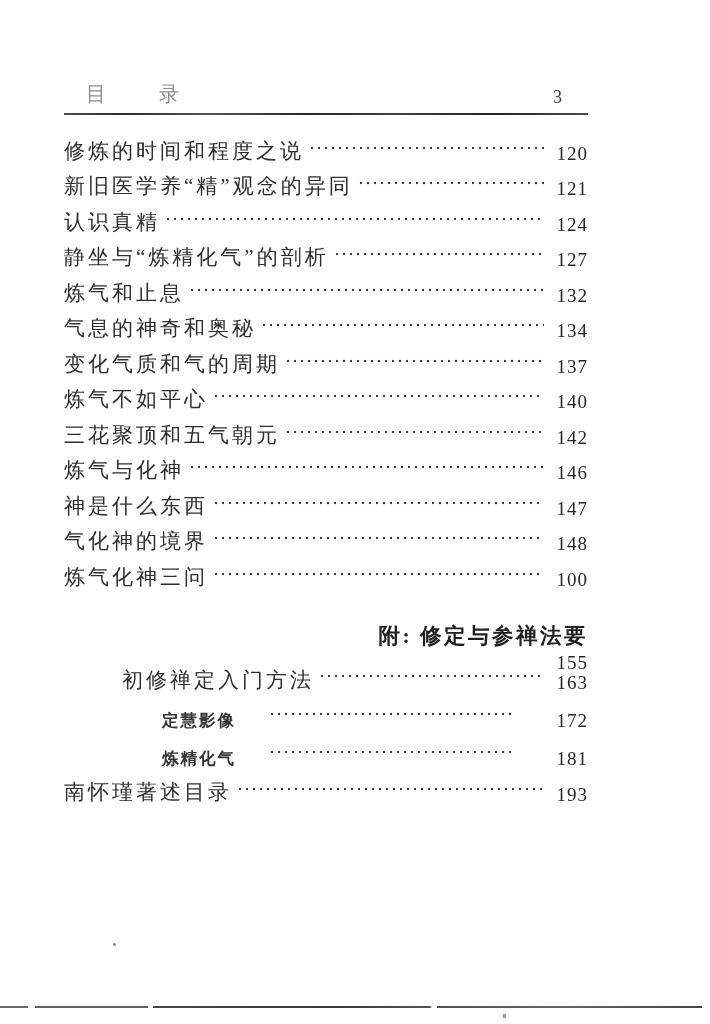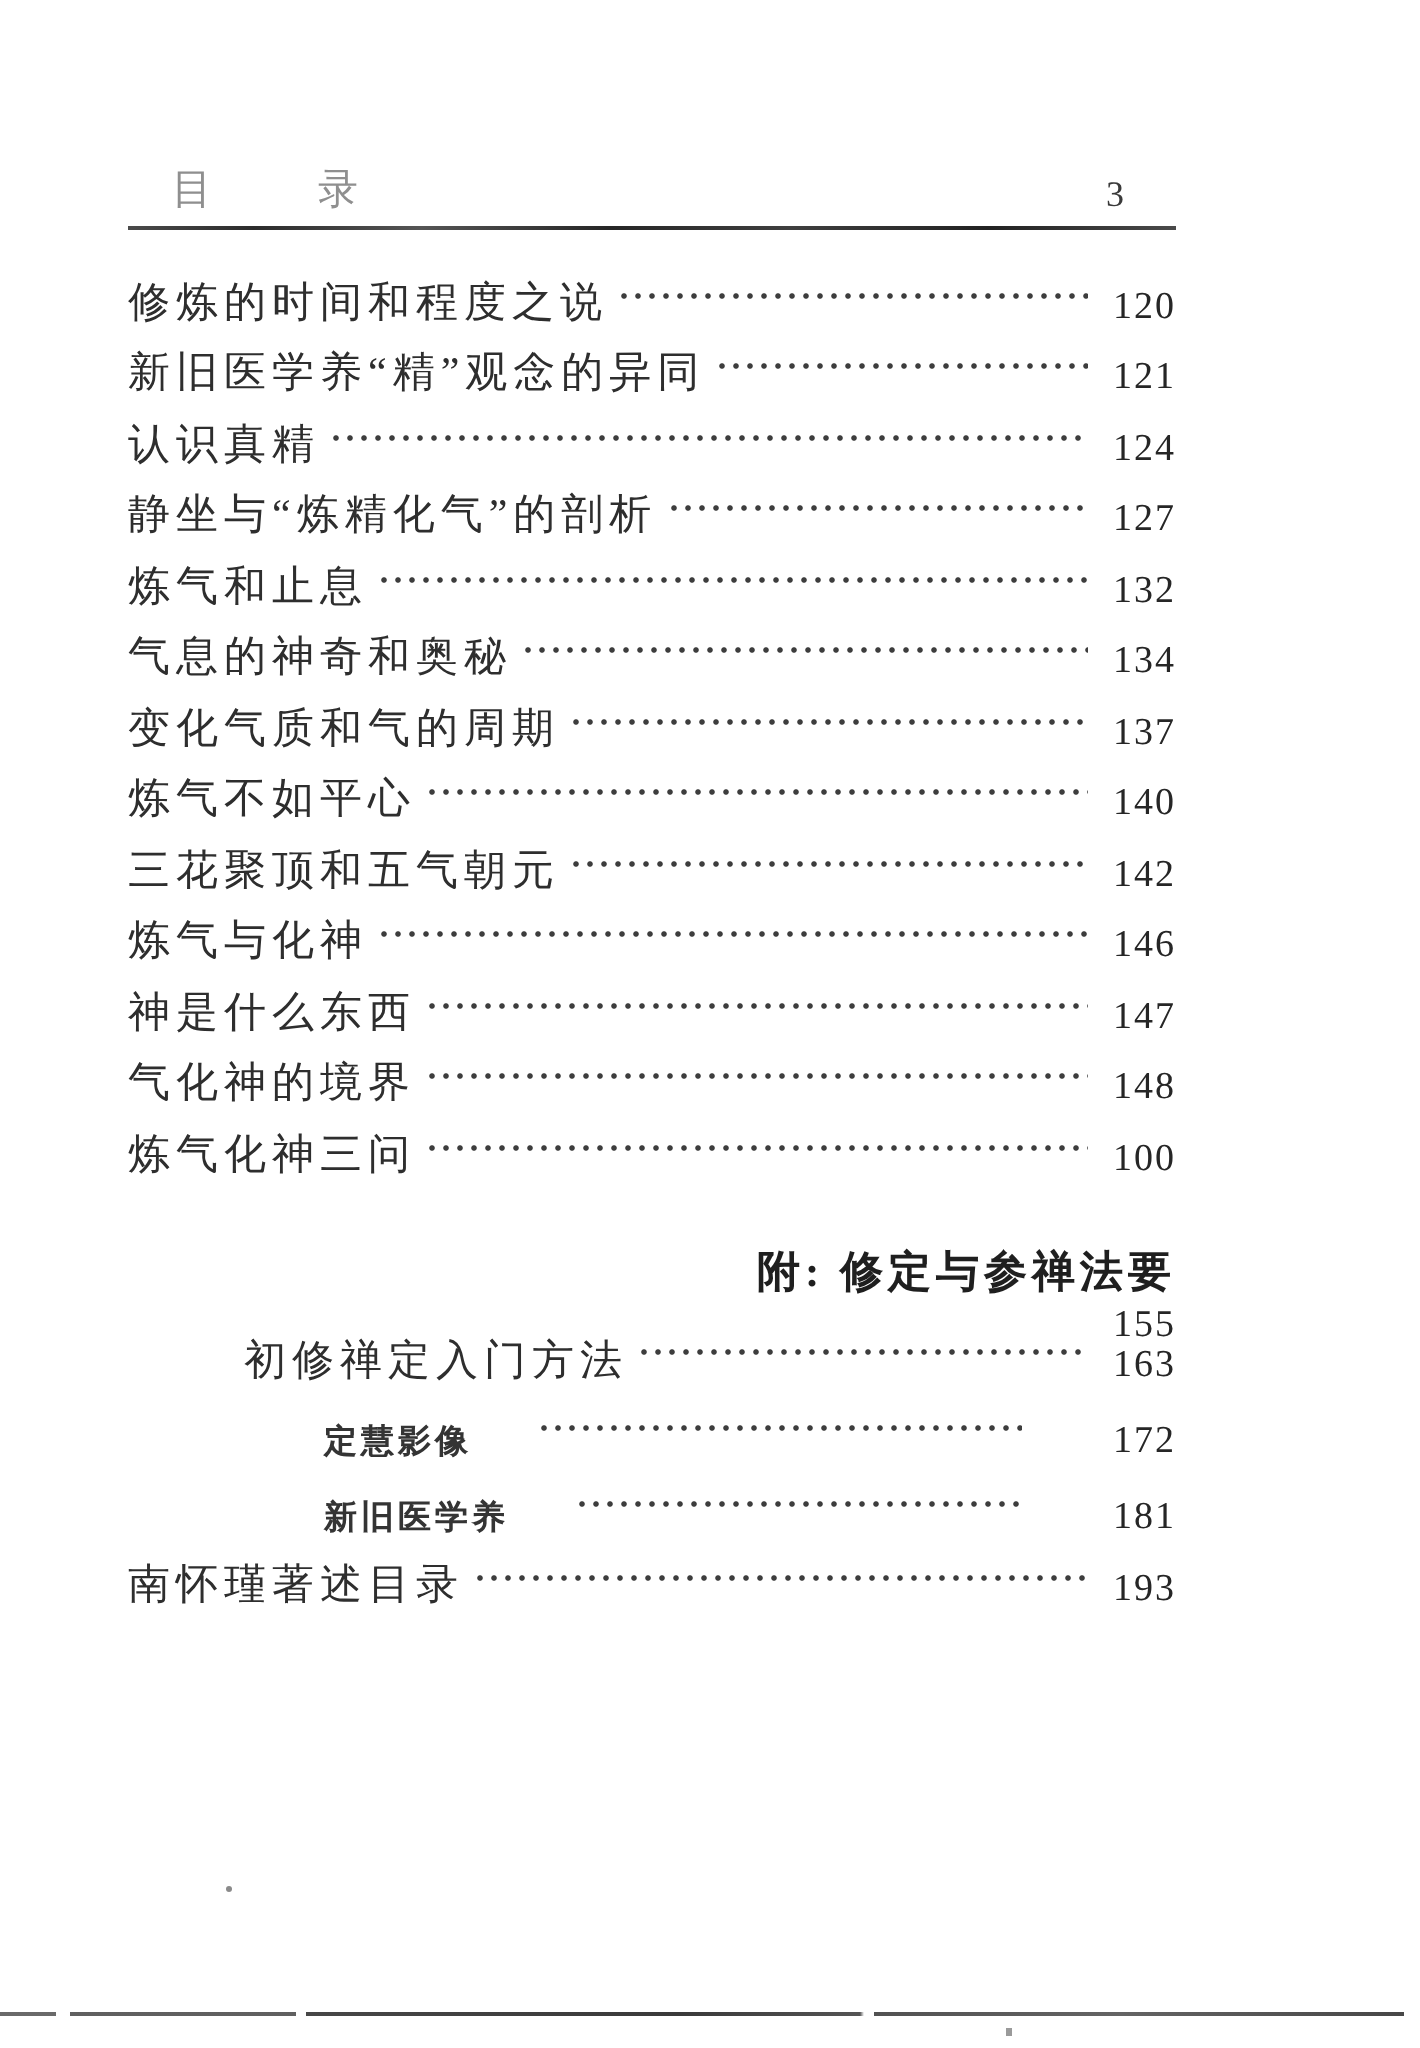--- a/index.html
+++ b/index.html
@@ -180,21 +180,21 @@
         <span class="t">初修禅定入门方法</span>
         <span class="leader"></span>
         <span class="p">163</span>
       </div>
       <div class="toc-row lvl2">
         <span class="t">定慧影像</span>
         <span class="leader"></span>
         <span class="p">172</span>
       </div>
       <div class="toc-row lvl2">
-        <span class="t">新旧医学养</span>
+        <span class="t">炼精化气</span>
         <span class="leader"></span>
         <span class="p">181</span>
       </div>
       <div class="toc-row lvl0 last">
         <span class="t">南怀瑾著述目录</span>
         <span class="leader"></span>
         <span class="p">193</span>
       </div>
     </div>
 

